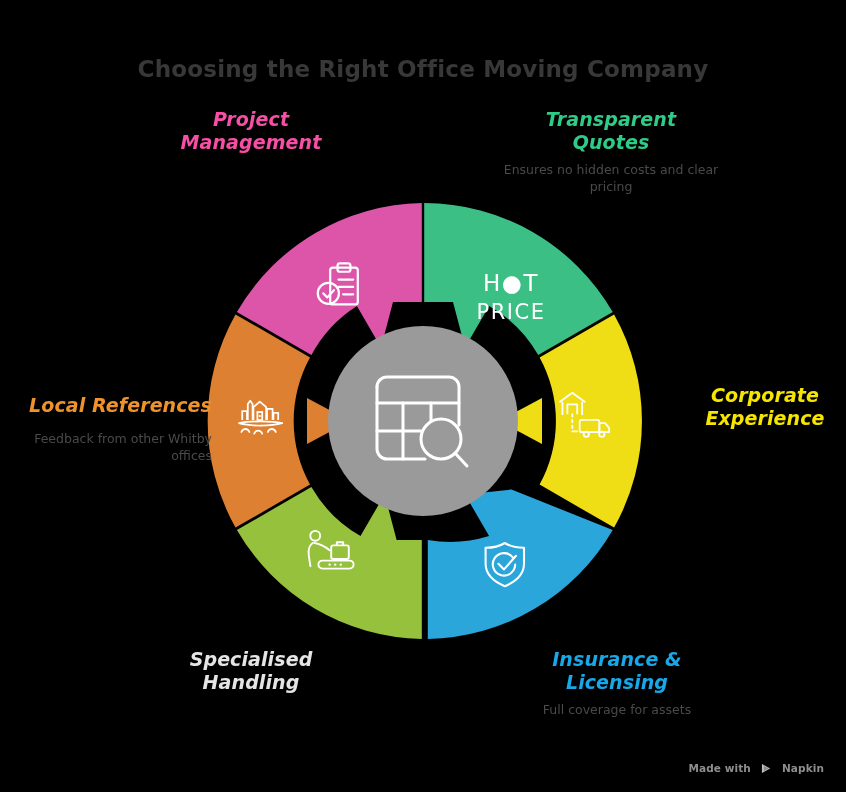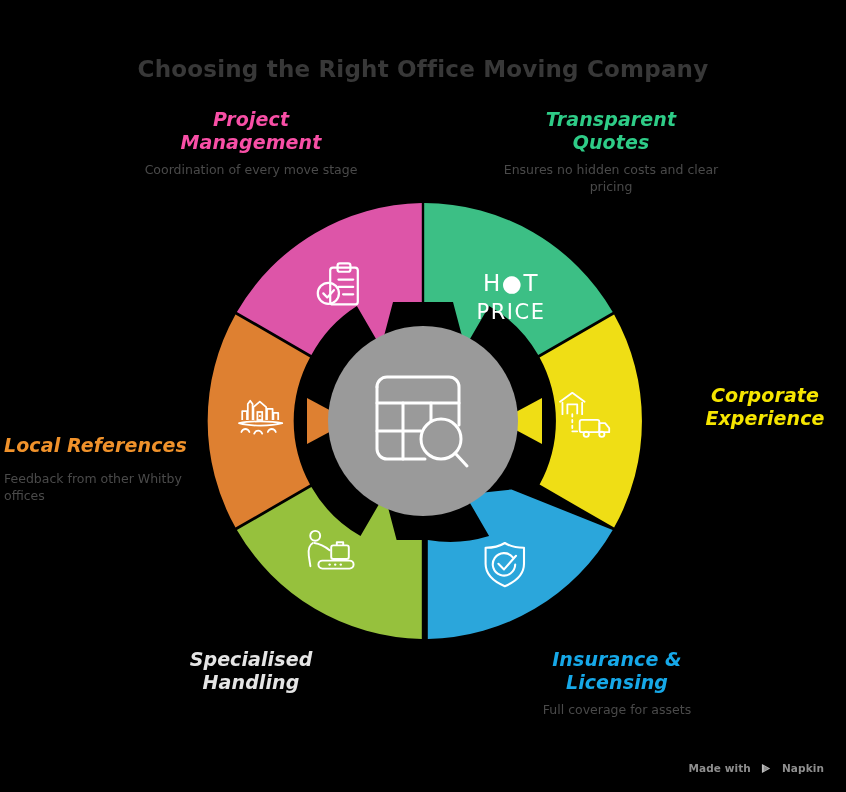--- a/index.html
+++ b/index.html
@@ -59,21 +59,21 @@
     font-weight: normal;
     line-height: 17px;
     color: #4a4a4a;
   }
 
   .callout.project     { left: 136px; top: 108px;  width: 230px; text-align: center; }
   .callout.transparent { left: 496px; top: 108px;  width: 230px; text-align: center; }
   .callout.corporate   { left: 686px; top: 384px;  width: 158px; text-align: center; }
   .callout.insurance   { left: 502px; top: 648px;  width: 230px; text-align: center; }
   .callout.specialised { left: 136px; top: 648px;  width: 230px; text-align: center; }
-  .callout.local       { left: 4px;   top: 394px;  width: 208px; text-align: left; margin-top: 40px; }
+  .callout.local       { left: 4px;   top: 394px;  width: 208px; text-align: right; }
   .callout.local .c-desc { margin-top: 13px; }
   .callout.corporate .c-desc { margin-top: 9px; }
 
   
   .watermark {
     position: absolute;
     right: 22px;
     bottom: 18px;
     display: flex;
     align-items: center;
@@ -210,21 +210,20 @@
       <circle cx="220" cy="220" r="95" fill="#9a9a9a"></circle>
       <use href="#ico-center" transform="translate(170,172)"></use>
     </svg>
   </div>
 
   <div class="callout project">
     <div class="c-title" style="color:#F84FA6">
       <span>Project</span><br>
       <span>Management</span>
     </div>
-    <div class="c-desc">Coordination of every move stage</div>
   </div>
 
   <div class="callout transparent">
     <div class="c-title" style="color:#2ECC87">
       <span>Transparent</span><br>
       <span>Quotes</span>
     </div>
     <div class="c-desc">Ensures no hidden costs and clear pricing</div>
   </div>
 

